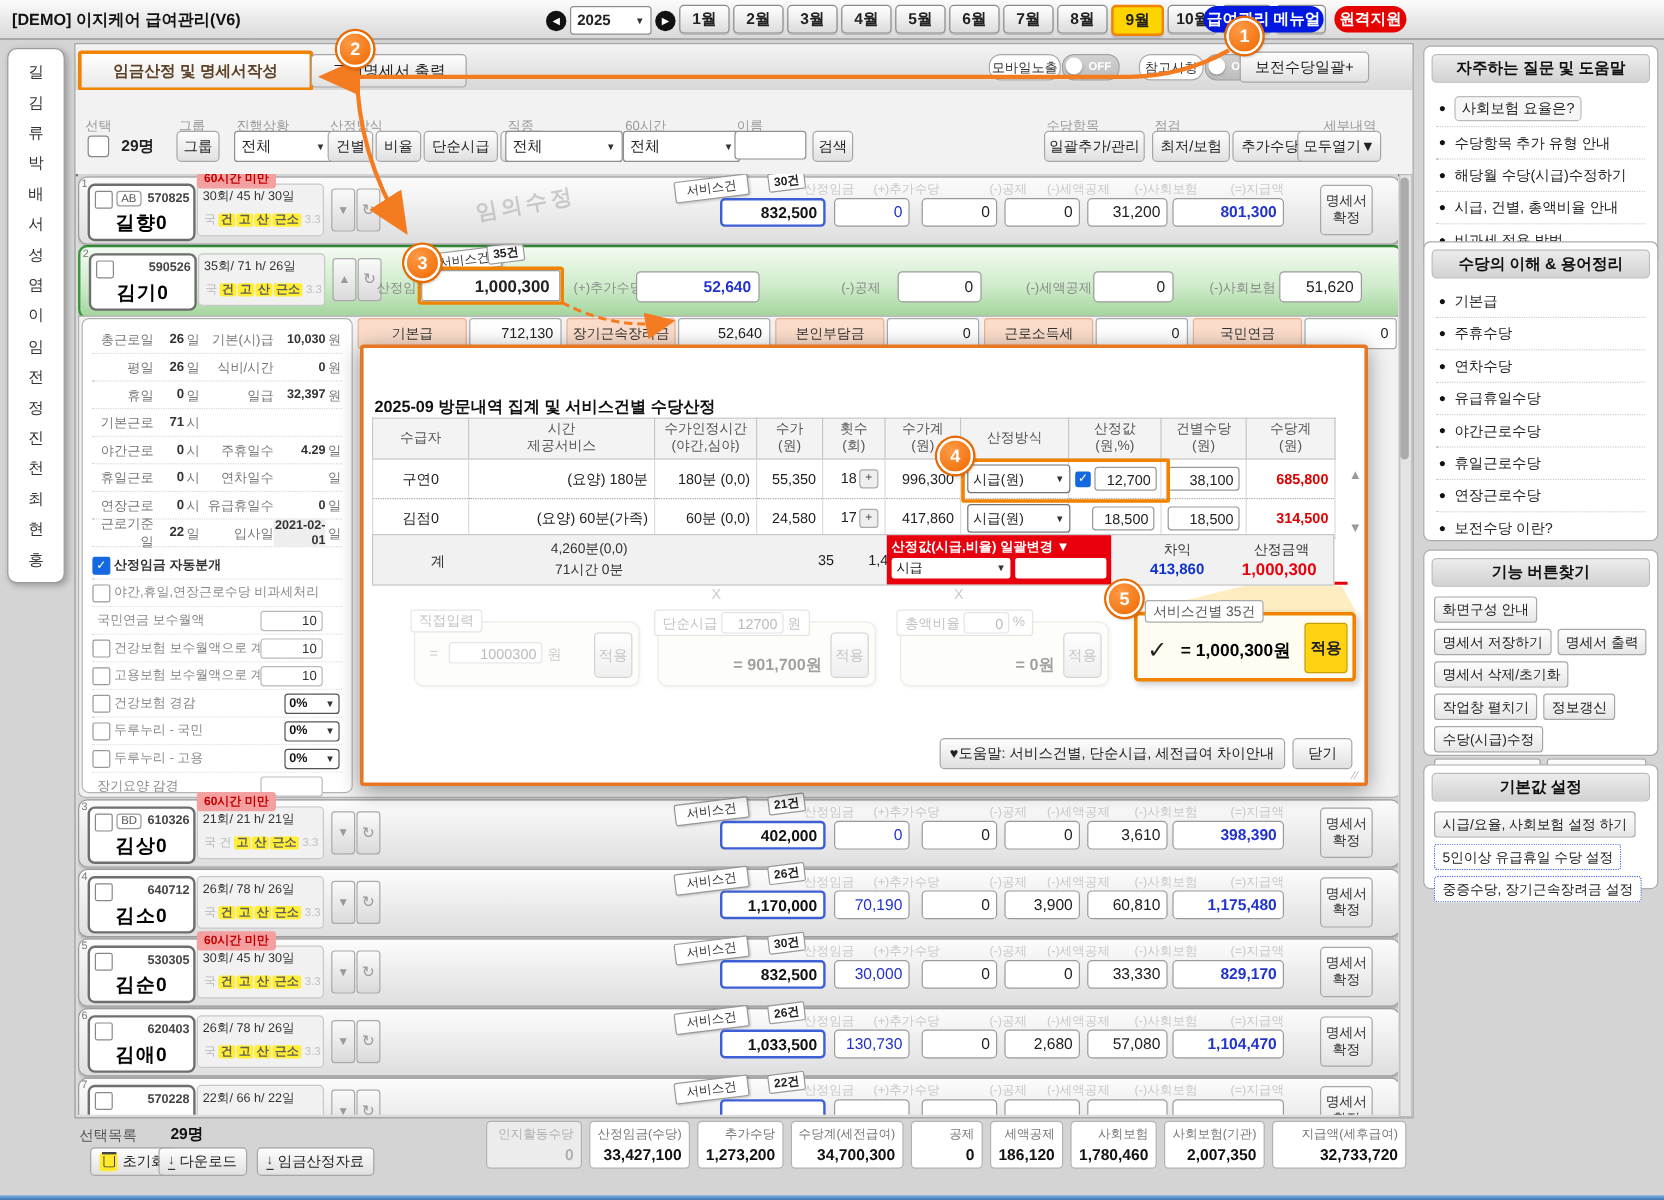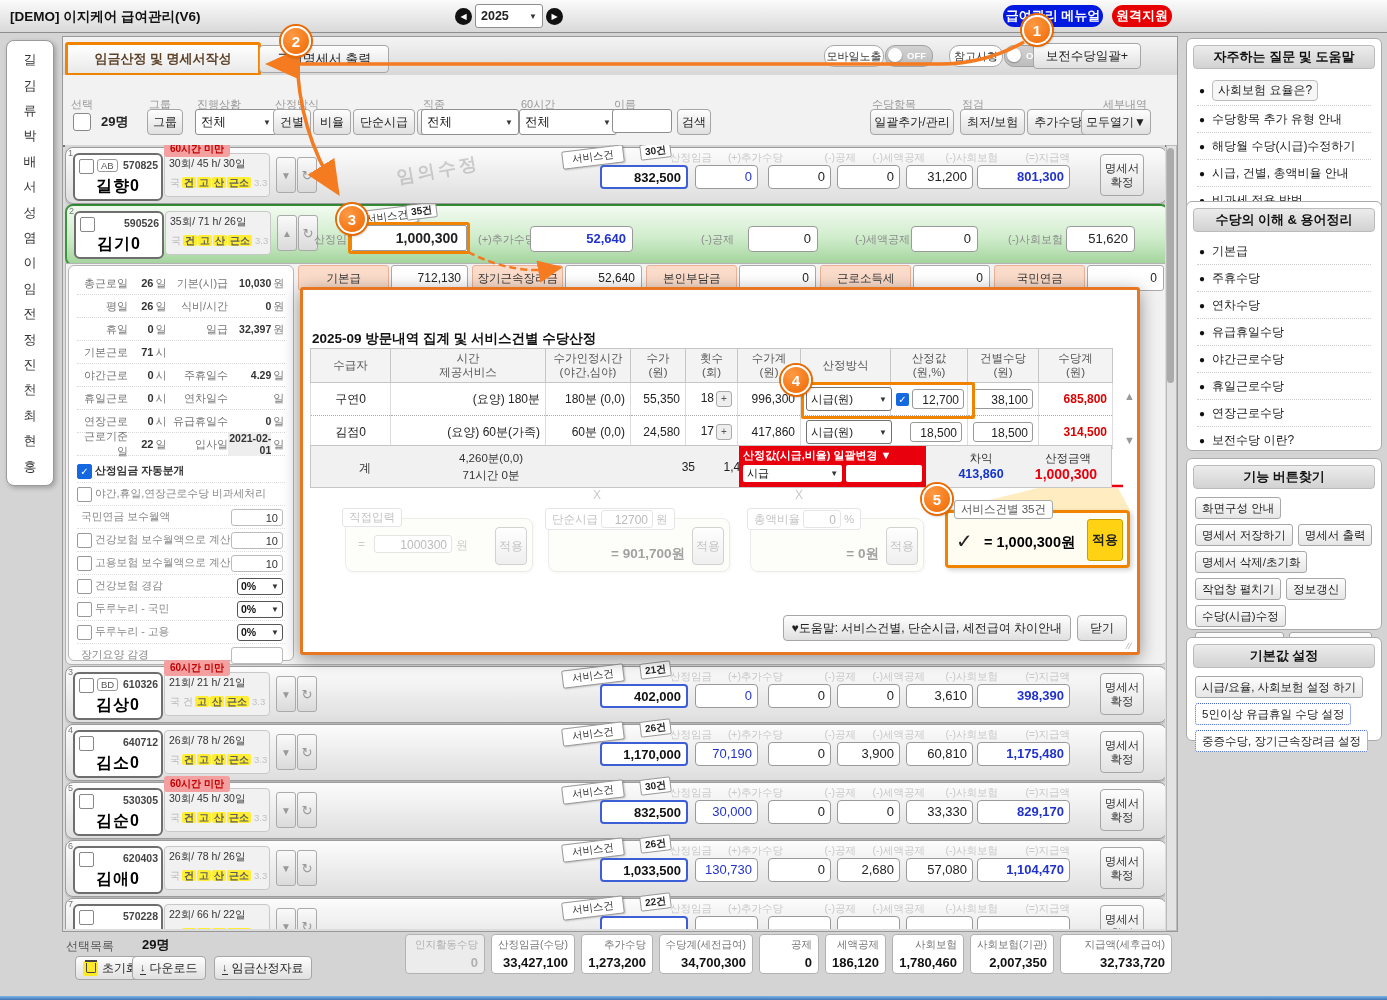--- a/index.html
+++ b/index.html
@@ -109,21 +109,21 @@
   #detail-panel{position:absolute;left:2px;top:1px;width:226px;height:396px;background:#fff;border:1px solid #b5b5b5;
            border-radius:6px;padding:6px 8px;box-sizing:border-box;}
   .dsrow{display:flex;align-items:center;height:22px;border-bottom:1px dotted #d8d8d8;font-size:11px;color:#777;}
   .dsrow .dl1{width:52px;text-align:right;} .dsrow .dv1{width:26px;text-align:right;font-weight:bold;color:#333;}
   .dsrow .du1{width:16px;text-align:left;padding-left:2px;}
   .dsrow .dl2{width:58px;text-align:right;} .dsrow .dv2{width:44px;text-align:right;font-weight:bold;color:#333;font-size:10.5px;}
   .dsrow .du2{width:12px;text-align:left;padding-left:2px;}
   .oprow{display:flex;align-items:center;min-height:22px;border-bottom:1px dotted #e0e0e0;font-size:10.8px;color:#888;position:relative;}
   .opchk{width:13px;height:13px;border:1px solid #999;border-radius:2px;background:#fff;margin-right:3px;flex:0 0 auto;}
   .opchk.on{background:#1569e0;border-color:#1569e0;color:#fff;font-size:10px;text-align:center;line-height:13px;}
-  .opin{position:absolute;right:2px;width:52px;height:17px;border:1px solid #bbb;border-radius:3px;background:#fff;
+  .opin{position:absolute;right:16px;width:52px;height:17px;border:1px solid #bbb;border-radius:3px;background:#fff;
         font-size:11px;text-align:right;padding:0 4px;box-sizing:border-box;line-height:16px;color:#333;}
   .opsel{position:absolute;right:2px;width:46px;height:17px;border:1px solid #555;border-radius:3px;background:#fff;
         font-size:10.5px;display:flex;align-items:center;justify-content:space-between;padding:0 3px;box-sizing:border-box;color:#111;font-weight:bold;}
   #breakdown{position:absolute;left:232px;top:1px;width:866px;height:26px;display:flex;gap:4px;}
   .bcell{flex:1;display:flex;align-items:stretch;}
   .blabel{flex:1.3;background:#fbdcca;border:1px solid #eab195;border-radius:3px;display:flex;align-items:center;
         justify-content:center;font-size:11.5px;color:#333;white-space:nowrap;}
   .bval{flex:1;background:#fff;border:1px solid #aaa;border-radius:3px;margin-left:2px;display:flex;align-items:center;
         justify-content:flex-end;padding-right:6px;font-size:12px;color:#222;}
   
@@ -230,20 +230,34 @@
 
 <div id="topbar">
   <span id="app-title">[DEMO] 이지케어 급여관리(V6)</span>
   <div id="month-group">
     <span class="navcirc">◀</span>
     <div class="select" id="year-select">
       <span>2025</span>
       <span class="sarrow">▼</span>
     </div>
     <span class="navcirc">▶</span>
+    <div id="month-list" style="display:flex;gap:3px;">
+        <div class="month">1월</div>
+        <div class="month">2월</div>
+        <div class="month">3월</div>
+        <div class="month">4월</div>
+        <div class="month">5월</div>
+        <div class="month">6월</div>
+        <div class="month">7월</div>
+        <div class="month">8월</div>
+        <div class="month active">9월</div>
+        <div class="month">10월</div>
+        <div class="month">11월</div>
+        <div class="month">12월</div>
+      </div>
   </div>
   <div id="manual-btn">급여관리 메뉴얼</div>
   <div id="remote-btn">원격지원</div>
 </div>
 
 <div id="index-strip">
     <div class="letter">길</div>
     <div class="letter">김</div>
     <div class="letter">류</div>
     <div class="letter">박</div>

